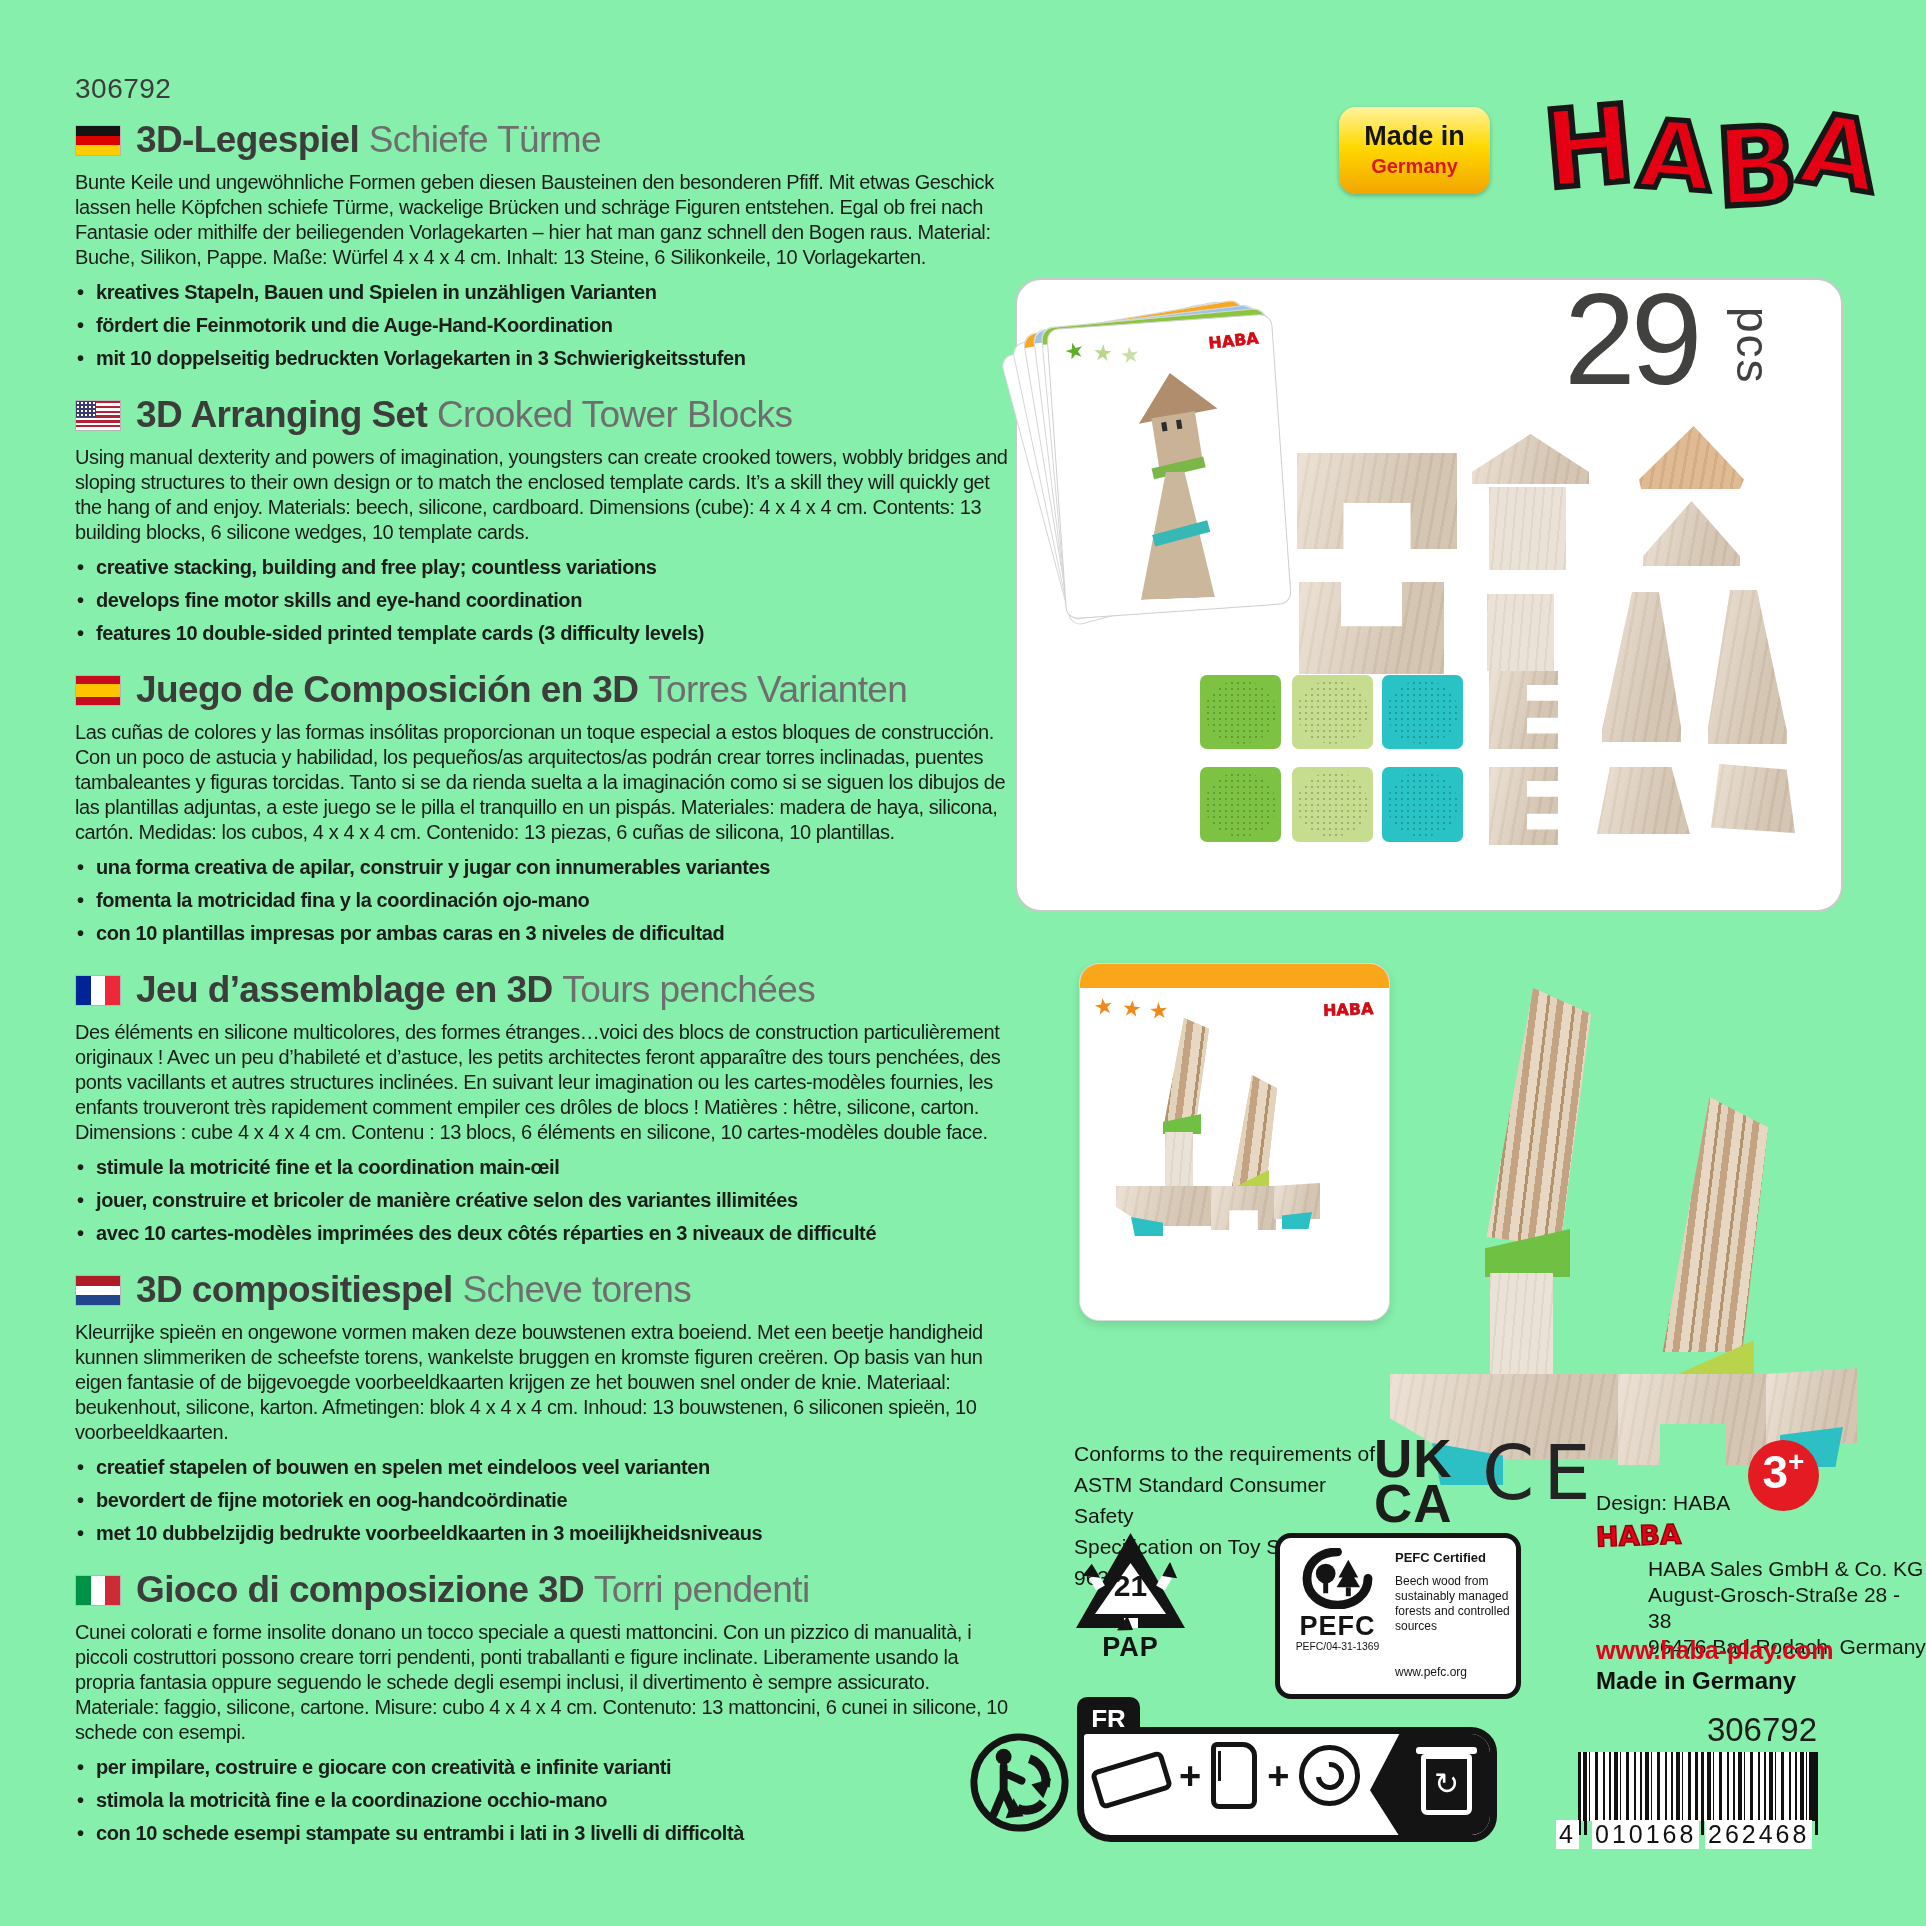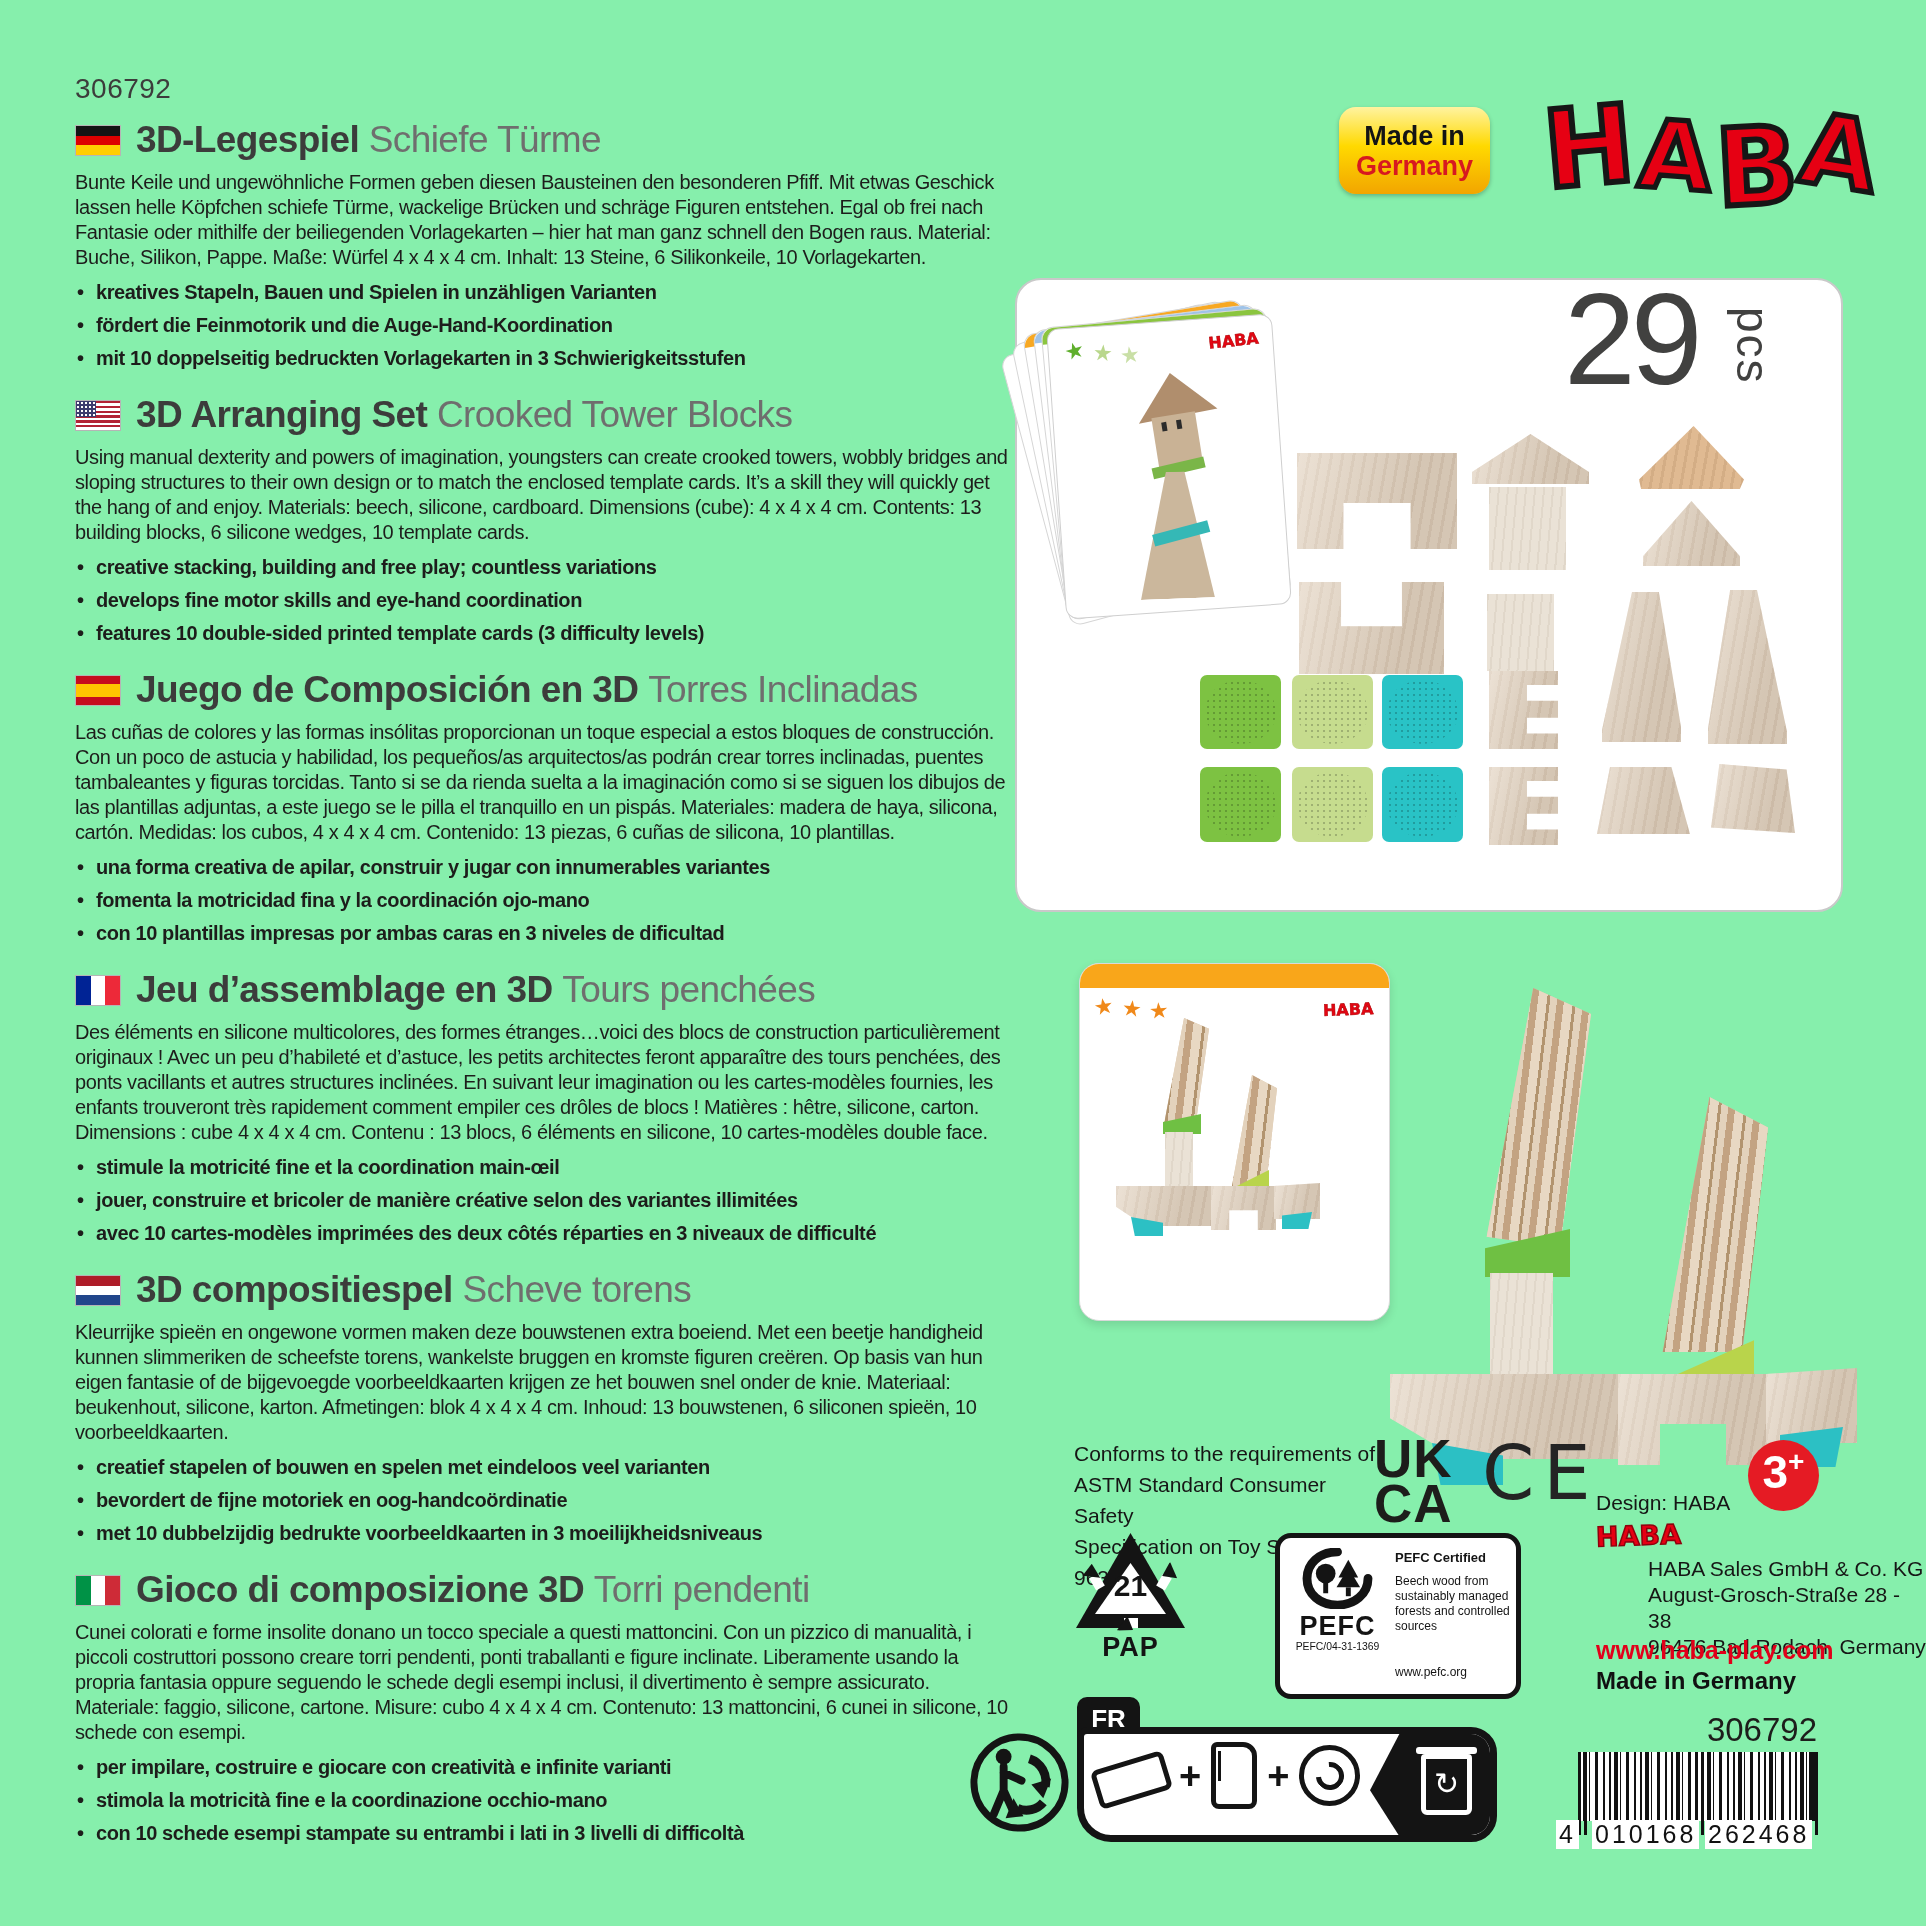--- a/index.html
+++ b/index.html
@@ -26,21 +26,21 @@
   .bullets{list-style:none;margin:0;padding:0;}
   .bullets li{font-size:20px;font-weight:700;letter-spacing:-0.4px;line-height:22px;
       margin:11px 0 0 0;color:#1d1d1b;position:relative;padding-left:21px;}
   .bullets li::before{content:"\2022";position:absolute;left:2px;top:0;}
 
   
   .mig-badge{position:absolute;left:1339px;top:107px;width:151px;height:87px;border-radius:17px;
       background:linear-gradient(180deg,#fff3a0 0%,#ffd900 45%,#f2a500 100%);
       box-shadow:0 2px 4px rgba(0,0,0,.25);display:flex;flex-direction:column;align-items:center;justify-content:center;}
   .mig-line1{font-size:27px;font-weight:700;color:#141414;line-height:30px;}
-  .mig-line2{font-size:27px;font-weight:700;color:#d71920;line-height:30px;}
+  .mig-line2{font-size:20px;font-weight:700;color:#d71920;line-height:30px;}
 
   
   .haba-big{position:absolute;left:1544px;top:85px;width:297px;height:149px;white-space:nowrap;}
   .haba-big span{display:inline-block;font-family:"DejaVu Sans",sans-serif;font-weight:800;font-size:107px;
       color:#e60013;-webkit-text-stroke:6px #161616;}
   .haba-big span:nth-child(1){transform:rotate(-5deg);}
   .haba-big span:nth-child(2){transform:translateY(9px) rotate(4deg) scale(.88);}
   .haba-big span:nth-child(3){transform:translateY(20px) rotate(-3deg);}
   .haba-big span:nth-child(4){transform:translateY(6px) rotate(9deg) scale(.92);}
   .haba-mini{font-family:"DejaVu Sans",sans-serif;font-weight:800;font-size:27px;color:#e60013;
@@ -188,21 +188,21 @@
       <ul class="bullets">
         <li>creative stacking, building and free play; countless variations</li>
         <li>develops fine motor skills and eye-hand coordination</li>
         <li>features 10 double-sided printed template cards (3 difficulty levels)</li>
       </ul>
     </div>
 
     <div class="section">
       <div class="sec-head">
         <div class="flag flag-es"></div>
-        <h2 class="sec-title"><span>Juego de Composición en 3D</span> <span class="light">Torres Inclinadas</span></h2>
+        <h2 class="sec-title"><span>Juego de Composición en 3D</span> <span class="light">Torres Varianten</span></h2>
       </div>
       <p class="body-text">Las cuñas de colores y las formas insólitas proporcionan un toque especial a estos bloques de construcción. Con un poco de astucia y habilidad, los pequeños/as arquitectos/as podrán crear torres inclinadas, puentes tambaleantes y figuras torcidas. Tanto si se da rienda suelta a la imaginación como si se siguen los dibujos de las plantillas adjuntas, a este juego se le pilla el tranquillo en un pispás. Materiales: madera de haya, silicona, cartón. Medidas: los cubos, 4 x 4 x 4 cm. Contenido: 13 piezas, 6 cuñas de silicona, 10 plantillas.</p>
       <ul class="bullets">
         <li>una forma creativa de apilar, construir y jugar con innumerables variantes</li>
         <li>fomenta la motricidad fina y la coordinación ojo-mano</li>
         <li>con 10 plantillas impresas por ambas caras en 3 niveles de dificultad</li>
       </ul>
     </div>
 
     <div class="section">

